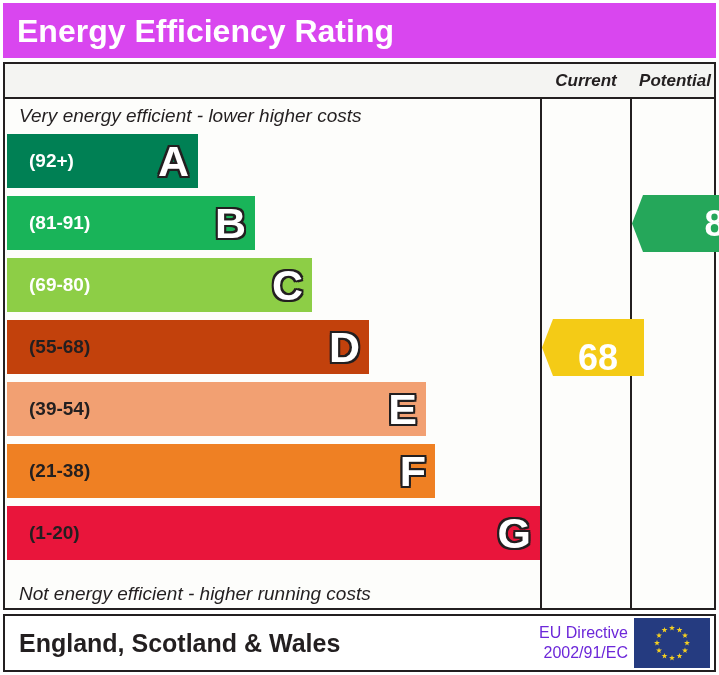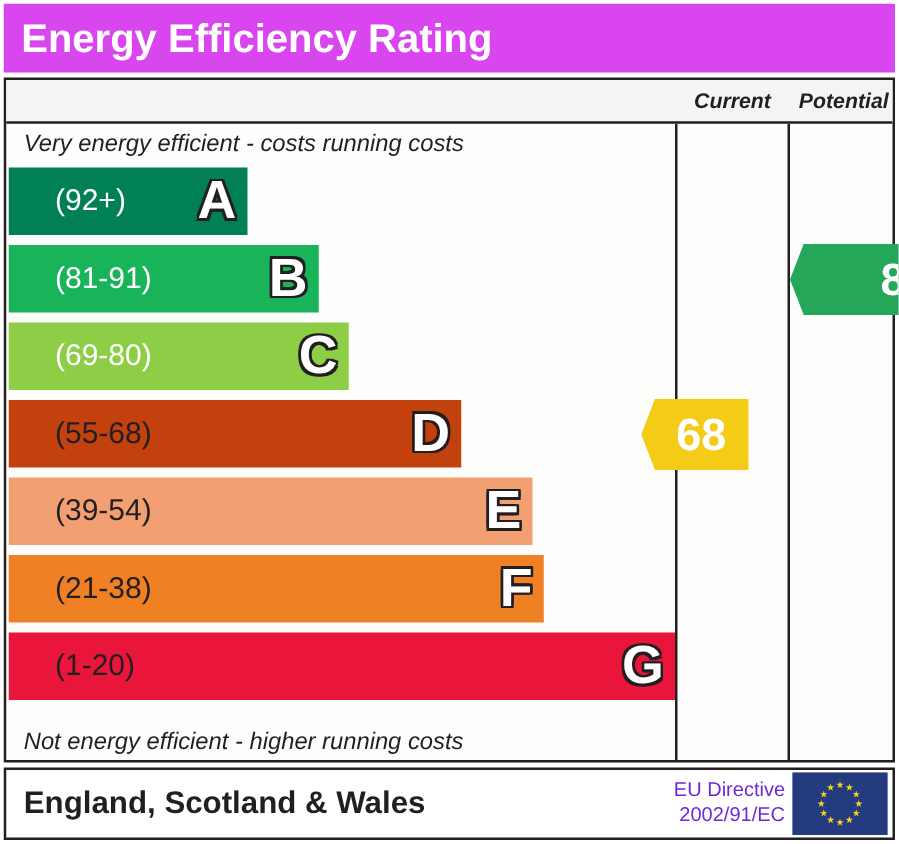--- a/index.html
+++ b/index.html
@@ -120,24 +120,23 @@
     position: absolute;
     left: 2px;
     height: 54px;
     color: #ffffff;
   }
   .band .range {
     position: absolute;
     left: 22px;
     top: 50%;
     transform: translateY(-50%);
-    font-size: 24px;
-    font-weight: normal;
-    white-space: nowrap;
-    margin-left: 15px;
+    font-size: 19px;
+    font-weight: bold;
+    white-space: nowrap;
   }
   .band .letter {
     position: absolute;
     right: 9px;
     top: 50%;
     transform: translateY(-50%);
     font-size: 43px;
     font-weight: bold;
     line-height: 1;
     color: #ffffff;
@@ -160,21 +159,21 @@
     align-items: center;
     justify-content: center;
   }
   .marker .val {
     font-size: 36px;
     font-weight: bold;
     color: #ffffff;
     padding-left: 10px;
     line-height: 1;
   }
-  .marker.current   { left: 508px; width: 86px; }
+  .marker.current   { left: 537px; width: 102px; align-items: flex-end; }
   .marker.potential { left: 627px; width: 85px; padding-left: 45px; }
 
   
   .footer {
     position: absolute;
     left: 3px;
     top: 614px;
     width: 713px;
     height: 58px;
     border: 2px solid #231f20;
@@ -225,33 +224,33 @@
   <div class="table-frame">
 
     <div class="col-div c1"></div>
     <div class="col-div c2"></div>
 
     <div class="head-row">
       <div class="head-cell current">Current</div>
       <div class="head-cell potential">Potential</div>
     </div>
 
-    <div class="caption top">Very energy efficient - costs running costs</div>
+    <div class="caption top">Very energy efficient - lower higher costs</div>
 
     <div class="bands">
 
     <div class="band" style="top: 0px; width: 191px; background: rgb(0, 128, 84);">
           <span class="range">(92+)</span>
           <span class="letter">A</span>
         </div>
         <div class="band" style="top: 62px; width: 248px; background: rgb(25, 180, 89);">
           <span class="range">(81-91)</span>
           <span class="letter">B</span>
         </div>
-        <div class="band" style="top: 124px; width: 272px; background: rgb(141, 206, 70);">
+        <div class="band" style="top: 124px; width: 305px; background: rgb(141, 206, 70);">
           <span class="range">(69-80)</span>
           <span class="letter">C</span>
         </div>
         <div class="band dark-text" style="top: 186px; width: 362px; background: #c2410c;">
           <span class="range">(55-68)</span>
           <span class="letter">D</span>
         </div>
         <div class="band dark-text" style="top: 248px; width: 419px; background: rgb(242, 160, 114);">
           <span class="range">(39-54)</span>
           <span class="letter">E</span>

